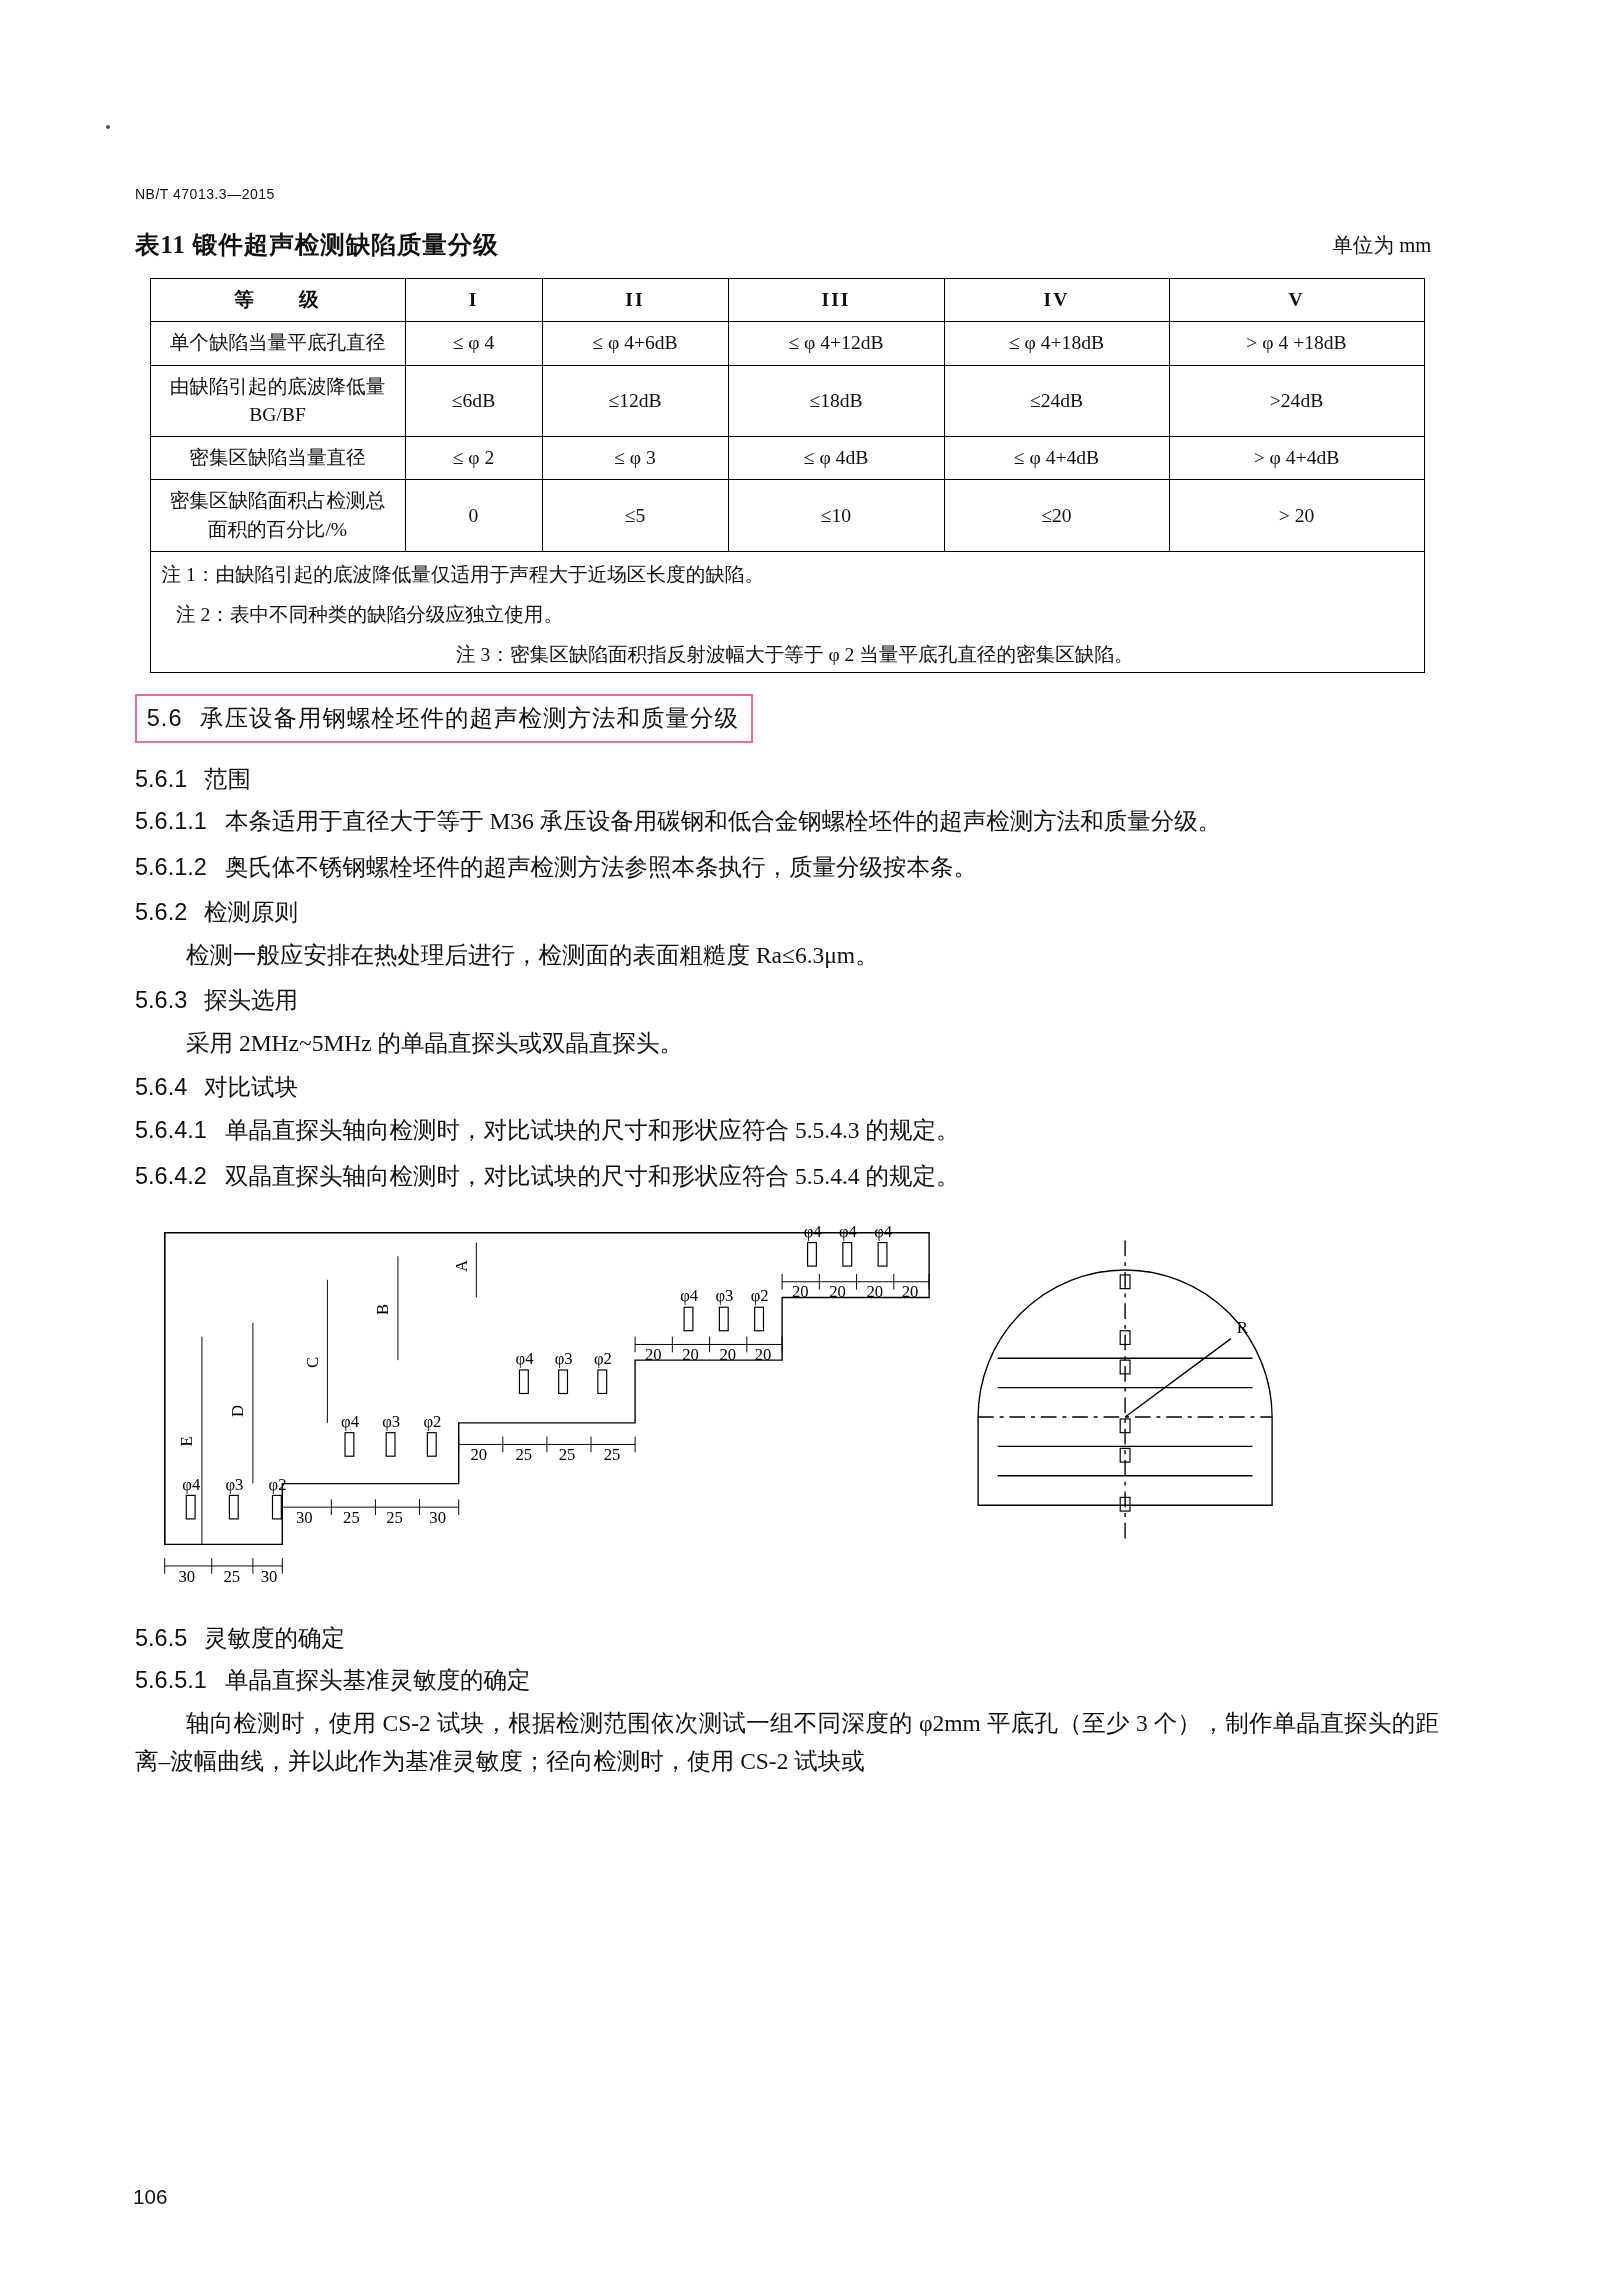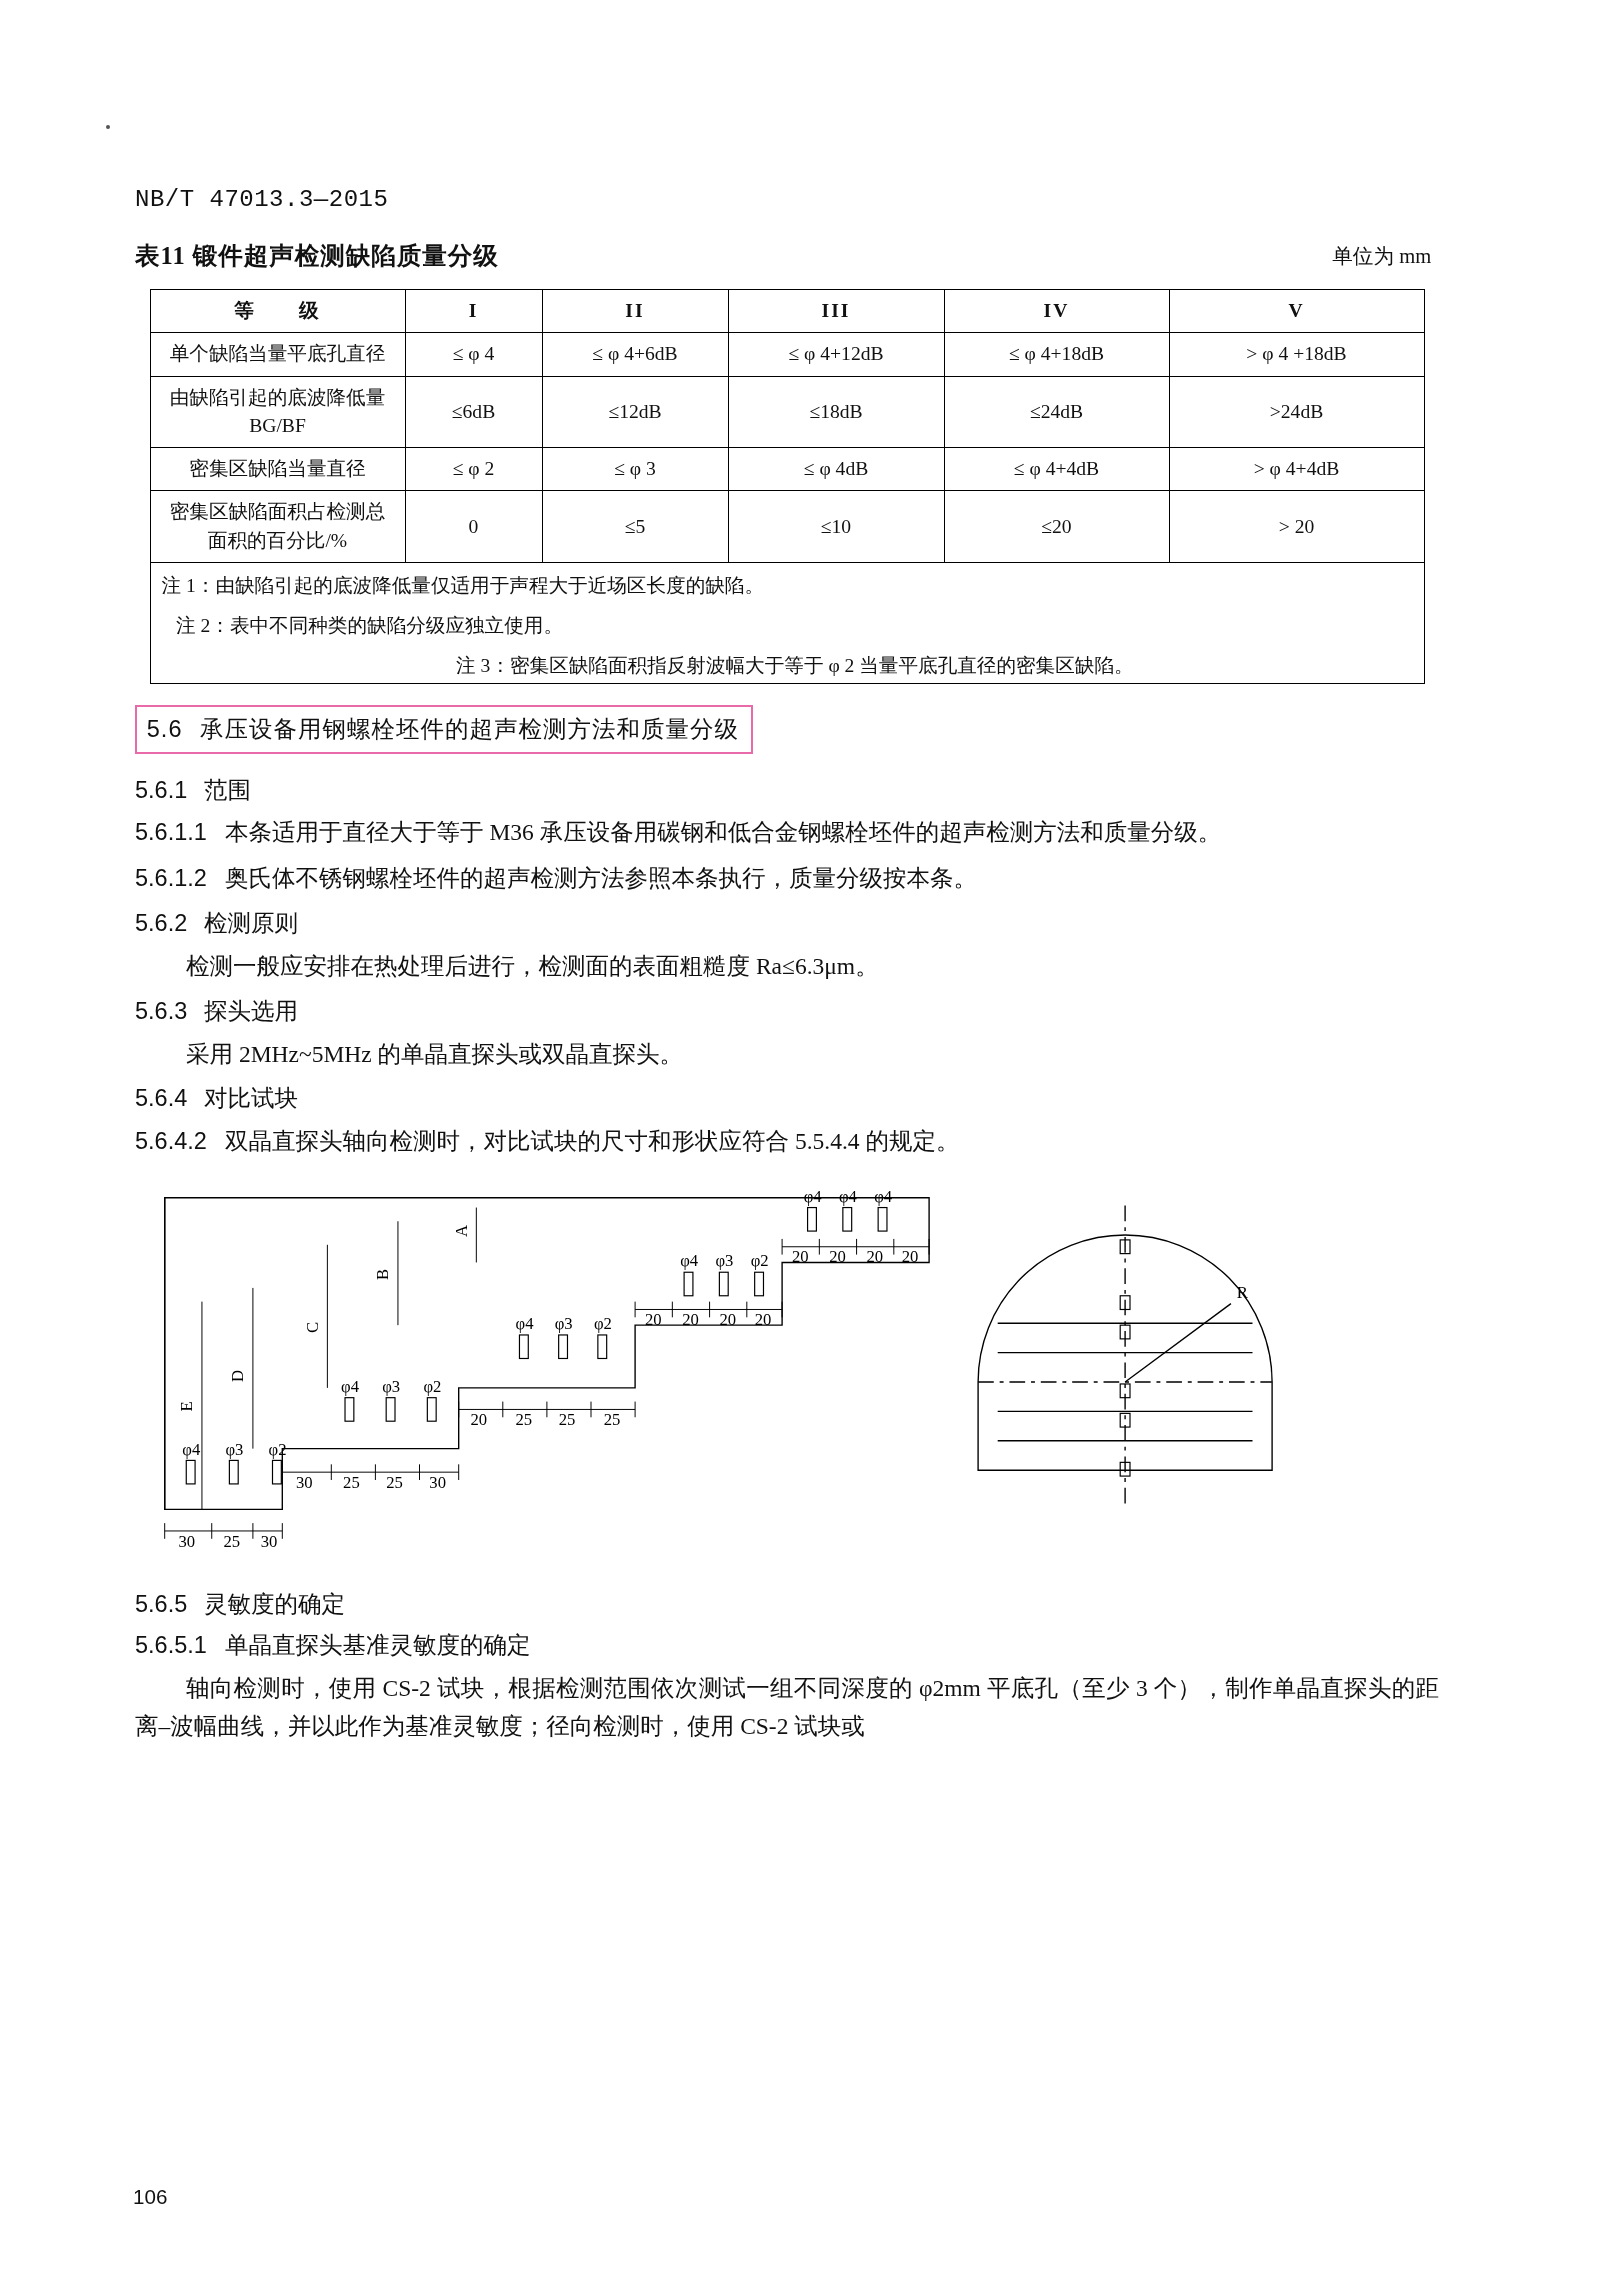--- a/index.html
+++ b/index.html
@@ -21,22 +21,22 @@
     width: 1621px;
     height: 2293px;
   }
   .content {
     position: absolute;
     left: 135px;
     top: 186px;
     width: 1304px;
   }
   .header-code {
-    font-family: Liberation Mono, monospace;
-    font-size: 24px;
+    font-family: Liberation Sans, sans-serif;
+    font-size: 14px;
     letter-spacing: 0.5px;
     margin-bottom: 25.5px;
   }
   .table-caption-row {
     position: relative;
     height: 39px;
     margin-bottom: 11.8px;
   }
   .table-title {
     text-align: left;
@@ -253,20 +253,23 @@
     <p class="head">
       <span class="num">5.6.3</span><span>探头选用</span>
     </p>
 
     <p class="para indent">采用 2MHz~5MHz 的单晶直探头或双晶直探头。</p>
 
     <p class="head">
       <span class="num">5.6.4</span><span>对比试块</span>
     </p>
 
+    <p class="para">
+      <span class="num">5.6.4.1</span><span>单晶直探头轴向检测时，对比试块的尺寸和形状应符合 5.5.4.3 的规定。</span>
+    </p>
 
     <p class="para">
       <span class="num">5.6.4.2</span><span>双晶直探头轴向检测时，对比试块的尺寸和形状应符合 5.5.4.4 的规定。</span>
     </p>
 
 
     <div class="figure-wrap">
       <svg width="1304" height="392" viewBox="0 0 1330 400">
         <g stroke="#000" fill="none" stroke-width="1.4">
 

